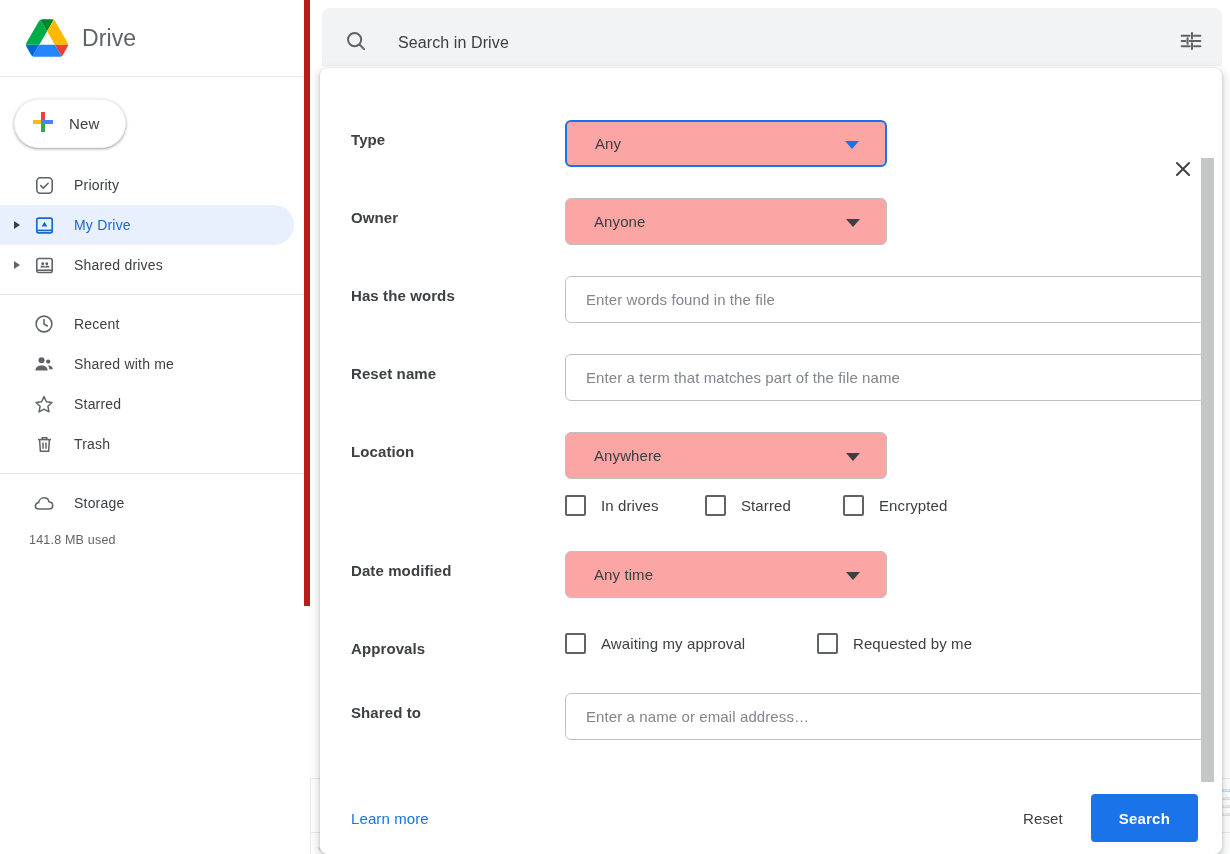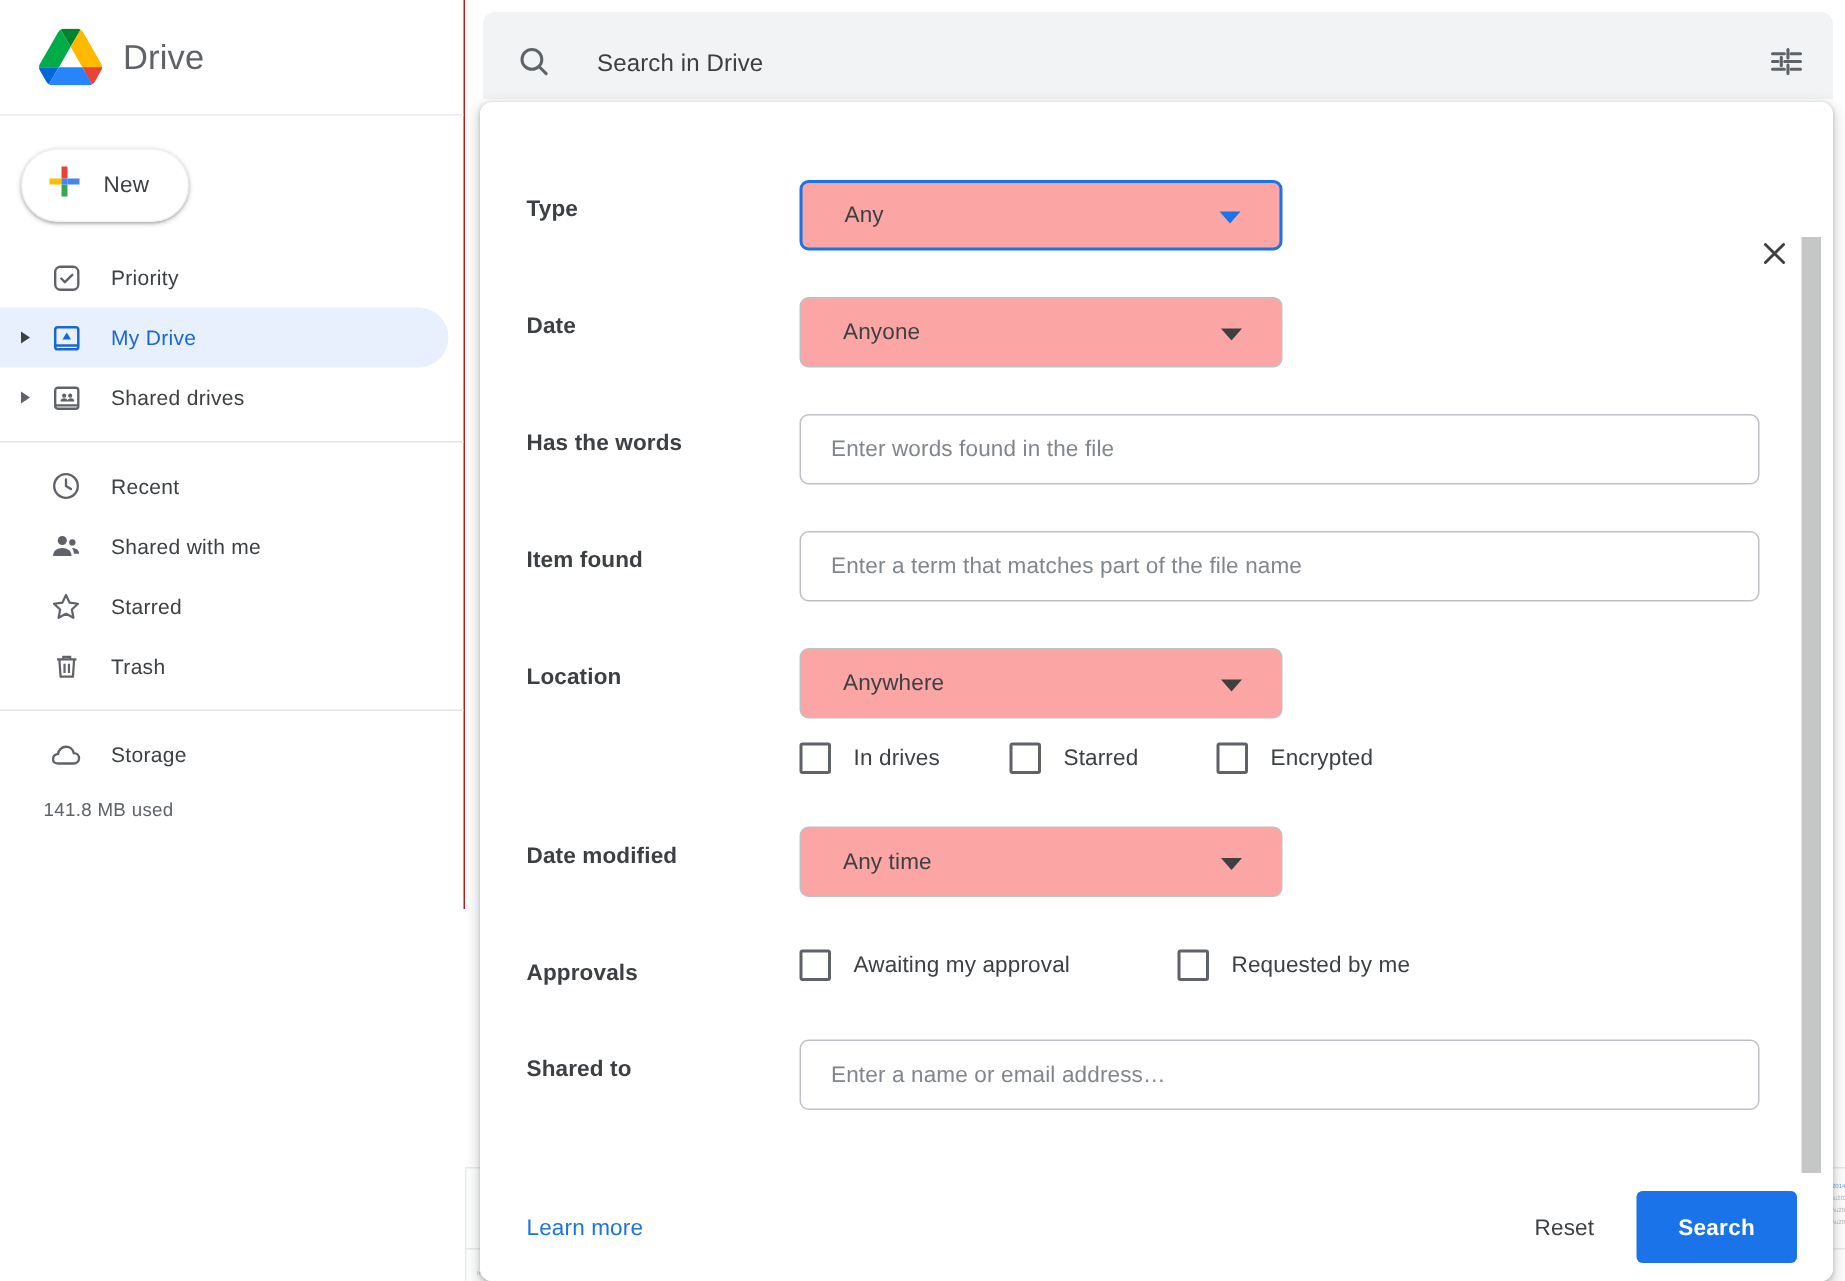--- a/index.html
+++ b/index.html
@@ -9,21 +9,21 @@
     overflow: hidden;
     background: #fff;
     font-family: "Liberation Sans", sans-serif;
     -webkit-font-smoothing: antialiased;
   }
   #app { position: relative; width: 1230px; height: 854px; background:#fff; }
 
   
   #sidebar {
     position: absolute; left:0; top:0; width:310px; height:606px;
-    background:#fff; border-right:1px solid #b91c1c;
+    background:#fff; border-right:6px solid #b91c1c;
   }
   .brand {
     height:77px; display:flex; align-items:center; padding-left:26px; gap:14px;
     border-bottom:1px solid #e8eaed;
   }
   .brand-logo { width:42px; height:38px; }
   .brand-name { font-size:23px; color:#5f6368; letter-spacing:0.1px; }
 
   .new-btn-wrap { padding:22px 0 12px 14px; }
   .new-btn {
@@ -89,21 +89,21 @@
   #close-x {
     position:absolute; right:24px; top:86px; width:30px; height:30px;
     display:flex; align-items:center; justify-content:center;
     cursor:pointer; z-index:6;
   }
 
   #dialog-scroll {
     position:absolute; left:0; top:0; right:0; bottom:0;
     padding:52px 0 0 0;
   }
-  .form-row { display:flex; align-items:flex-start; padding-left:31px; }
+  .form-row { display:flex; align-items:flex-start; padding-left:31px;gap:32px; }
   .form-label {
     width:182px; flex:none; font-size:15px; font-weight:bold; color:#3c4043;
     letter-spacing:.1px; padding-top:11px;
   }
   .ctrl-col { flex:1; padding-right:50px; }
 
   .select-box {
     position:relative; width:322px; height:47px;
     border:1px solid #bdc1c6; border-radius:6px; background:#fca5a5;
     display:flex; align-items:center; padding:0 28px; cursor:pointer;
@@ -350,21 +350,21 @@
           <div class="select-box focused">
             <span class="select-value">Any</span>
             <span class="sel-arrow"></span>
           </div>
         </div>
       </div>
 
       <div class="row-gap-md"></div>
 
       <div class="form-row">
-        <div class="form-label">Date</div>
+        <div class="form-label">Owner</div>
         <div class="ctrl-col">
           <div class="select-box">
             <span class="select-value">Anyone</span>
             <span class="sel-arrow"></span>
           </div>
         </div>
       </div>
 
       <div class="row-gap-md"></div>
 
@@ -373,21 +373,21 @@
         <div class="ctrl-col">
           <div class="text-field">
             <span class="ph">Enter words found in the file</span>
           </div>
         </div>
       </div>
 
       <div class="row-gap-md"></div>
 
       <div class="form-row">
-        <div class="form-label">Item found</div>
+        <div class="form-label">Reset name</div>
         <div class="ctrl-col">
           <div class="text-field">
             <span class="ph">Enter a term that matches part of the file name</span>
           </div>
         </div>
       </div>
 
       <div class="row-gap-md"></div>
 
       <div class="form-row">

